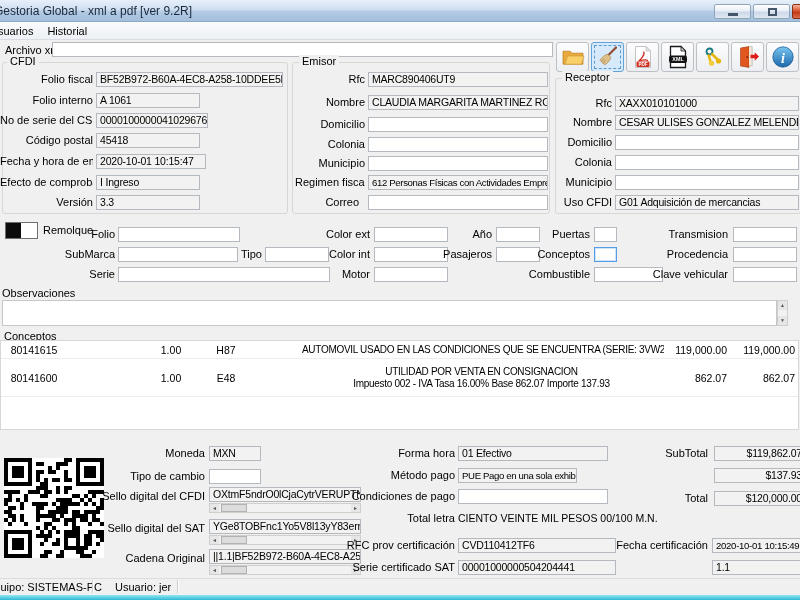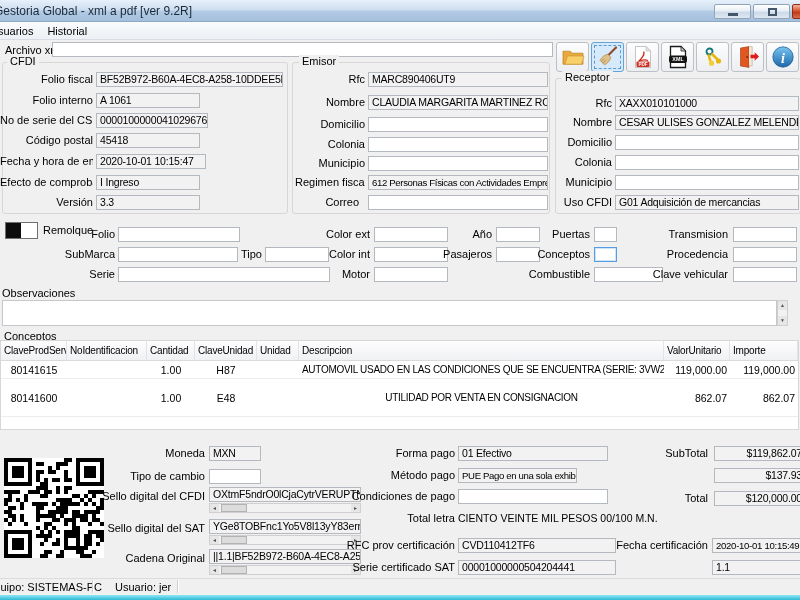--- a/index.html
+++ b/index.html
@@ -245,48 +245,39 @@
 
   <span class="llbl" style="left:2px;top:286px">Observaciones</span>
   <div class="obs-area"></div>
   <div class="vscroll">
     <div class="sarr">▲</div>
     <div class="sarr">▼</div>
   </div>
 
   <span class="llbl" style="left:4px;top:329px">Conceptos</span>
   <div class="grid">
-    <div class="grid-h">
-      <div class="gc c0">ClaveProdServ</div>
-      <div class="gc c1">NoIdentificacion</div>
-      <div class="gc c2">Cantidad</div>
-      <div class="gc c3">ClaveUnidad</div>
-      <div class="gc c4">Unidad</div>
-      <div class="gc c5">Descripcion</div>
-      <div class="gc c6">ValorUnitario</div>
-      <div class="gc c7">Importe</div>
-    </div>
     <div class="grid-r r1">
       <div class="gc c0 ctr">80141615</div>
       <div class="gc c1 ctr"></div>
       <div class="gc c2 ctr">1.00</div>
       <div class="gc c3 ctr">H87</div>
       <div class="gc c4 ctr"></div>
       <div class="gc c5">AUTOMOVIL USADO EN LAS CONDICIONES QUE SE ENCUENTRA (SERIE: 3VW2V49M4DM025975)</div>
       <div class="gc c6 num">119,000.00</div>
       <div class="gc c7 num">119,000.00</div>
     </div>
     <div class="grid-r r2">
       <div class="gc c0 ctr">80141600</div>
       <div class="gc c1 ctr"></div>
       <div class="gc c2 ctr">1.00</div>
       <div class="gc c3 ctr">E48</div>
       <div class="gc c4 ctr"></div>
       <div class="gc c5 two">
         <div>UTILIDAD POR VENTA EN CONSIGNACION</div>
+        <div>Impuesto 002 - IVA Tasa 16.00% Base 862.07 Importe 137.93</div>
       </div>
       <div class="gc c6 num">862.07</div>
       <div class="gc c7 num">862.07</div>
     </div>
   </div>
 
   <div class="qr"><svg width="100" height="100" xmlns="http://www.w3.org/2000/svg">
         <rect width="100" height="100" fill="#fff"></rect>
         <rect x="60" y="0" width="4" height="4" fill="#000"></rect>
         <rect x="64" y="0" width="4" height="4" fill="#000"></rect>
@@ -527,21 +518,21 @@
   <span class="lbl" style="left:60px;top:551px;width:145px">Cadena Original</span>
   <div class="tb ro" style="left:209px;top:549px;width:152px">||1.1|BF52B972-B60A-4EC8-A258-10D</div>
   <div class="hscroll" style="left:209px;top:565px;width:152px">
     <div class="sarr">◄</div>
     <div class="strack">
         <div class="sthumb"></div>
       </div>
     <div class="sarr">►</div>
   </div>
 
-  <span class="lbl" style="left:330px;top:446px;width:125px">Forma pago</span>
+  <span class="lbl" style="left:330px;top:446px;width:125px">Forma hora</span>
   <div class="tb ro" style="left:458px;top:446px;width:150px">01 Efectivo</div>
   <span class="lbl" style="left:330px;top:468px;width:125px">Método pago</span>
   <div class="tb ro fit" style="left:458px;top:468px;width:119px">PUE Pago en una sola exhibición</div>
   <span class="lbl" style="left:330px;top:489px;width:125px">Condiciones de pago</span>
   <div class="tb" style="left:458px;top:489px;width:150px"></div>
   <span class="lbl" style="left:330px;top:511px;width:125px">Total letra</span>
   <span class="llbl" style="left:458px;top:511px;font-size:10.5px">CIENTO VEINTE MIL PESOS 00/100 M.N.</span>
   <span class="lbl" style="left:320px;top:538px;width:135px">RFC prov certificación</span>
   <div class="tb ro" style="left:458px;top:538px;width:158px">CVD110412TF6</div>
   <span class="lbl" style="left:320px;top:560px;width:135px">Serie certificado SAT</span>

